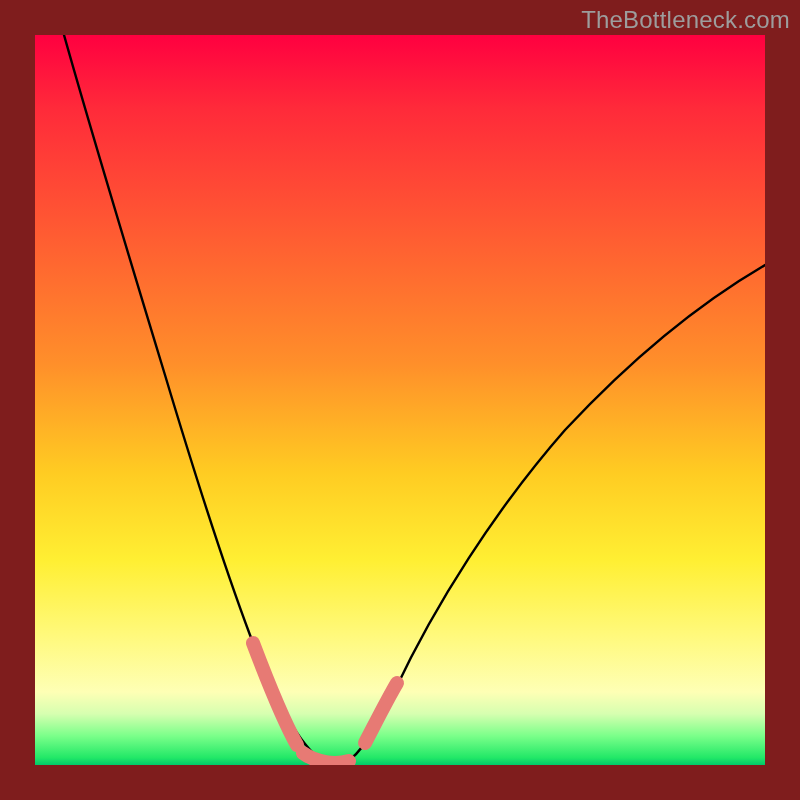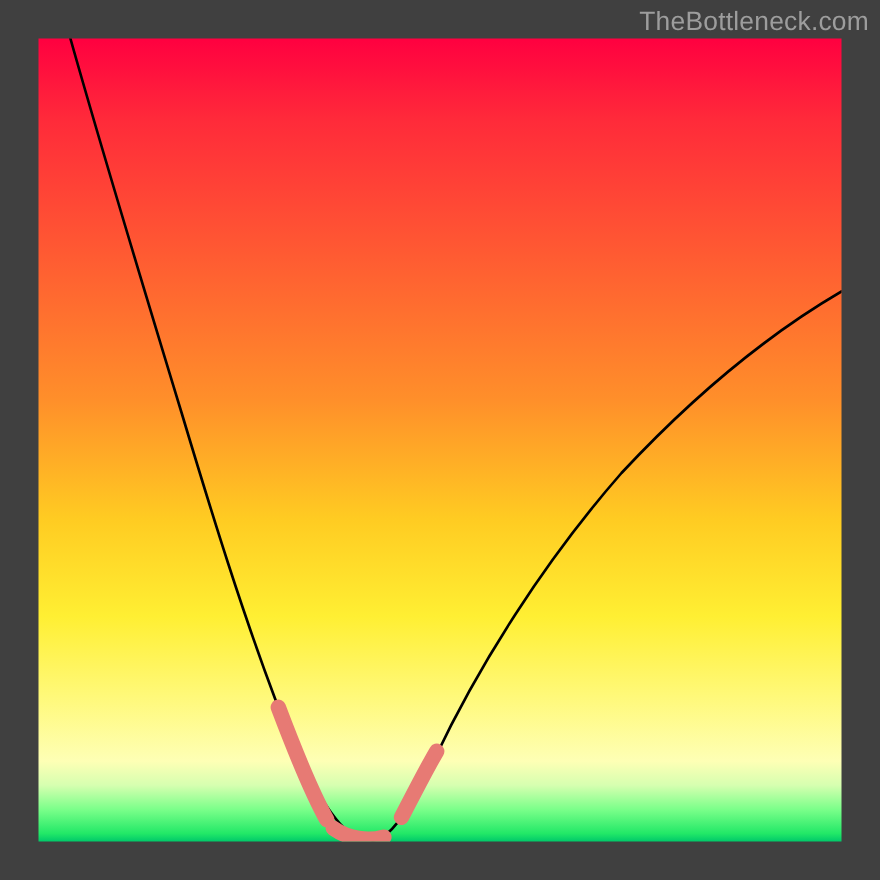--- a/index.html
+++ b/index.html
@@ -9,21 +9,21 @@
     height: 800px;
     background: #000000;
     overflow: hidden;
   }
   .frame {
     position: absolute;
     left: 0;
     top: 0;
     width: 800px;
     height: 800px;
-    background: #404040;
+    background: #7f1d1d;
   }
   .plot-area {
     position: absolute;
     left: 35px;
     top: 35px;
     width: 730px;
     height: 730px;
     
     background: linear-gradient(
       to bottom,

